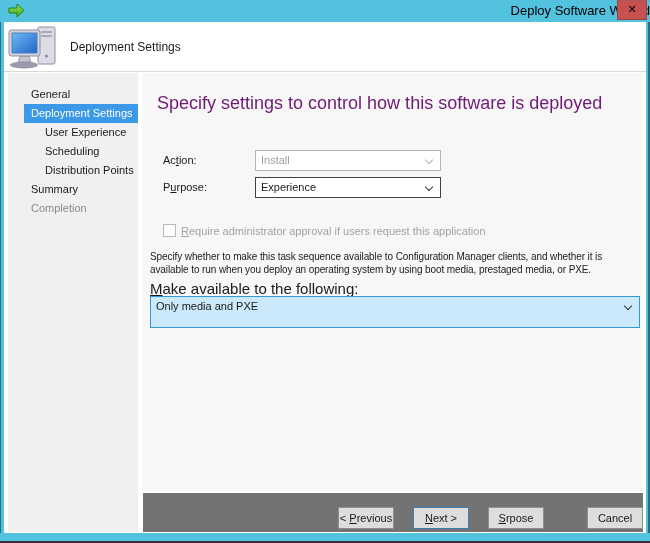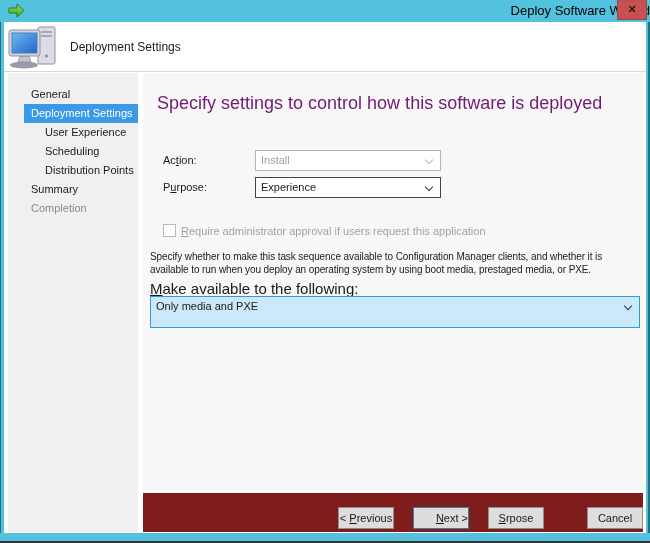--- a/index.html
+++ b/index.html
@@ -111,32 +111,32 @@
   .make-label {
     position:absolute; left:7px; top:207px; font-size:15px; color:#1A1A1A;
   }
   .combo-wide { left:7px; top:223px; width:490px; height:32px; }
 
   .u { text-decoration:underline; }
 
   
   .btnbar {
     position:absolute; left:143px; top:493px; width:500px; height:39px;
-    background:#7f1d1d;
+    background:#737373;
   }
   .wbtn {
     position:absolute; top:14px; width:56px; height:22px;
     background:#DDDDDD; border:1px solid #8E8E8E;
     font-size:11px; color:#1A1A1A; text-align:center;
     cursor:pointer; padding:0;
     font-family: "Liberation Sans", sans-serif;
   }
   .wbtn.default { border-color:#3C7FB1; }
   .btn-previous { left:195px; }
-  .btn-next     { left:270px;text-align:right; }
+  .btn-next     { left:270px; }
   .btn-summary  { left:345px; }
   .btn-cancel   { left:444px; }
 </style>
 </head>
 <body>
 
 <div class="window">
 
   <div class="titlebar">
     <span class="title-icon">

